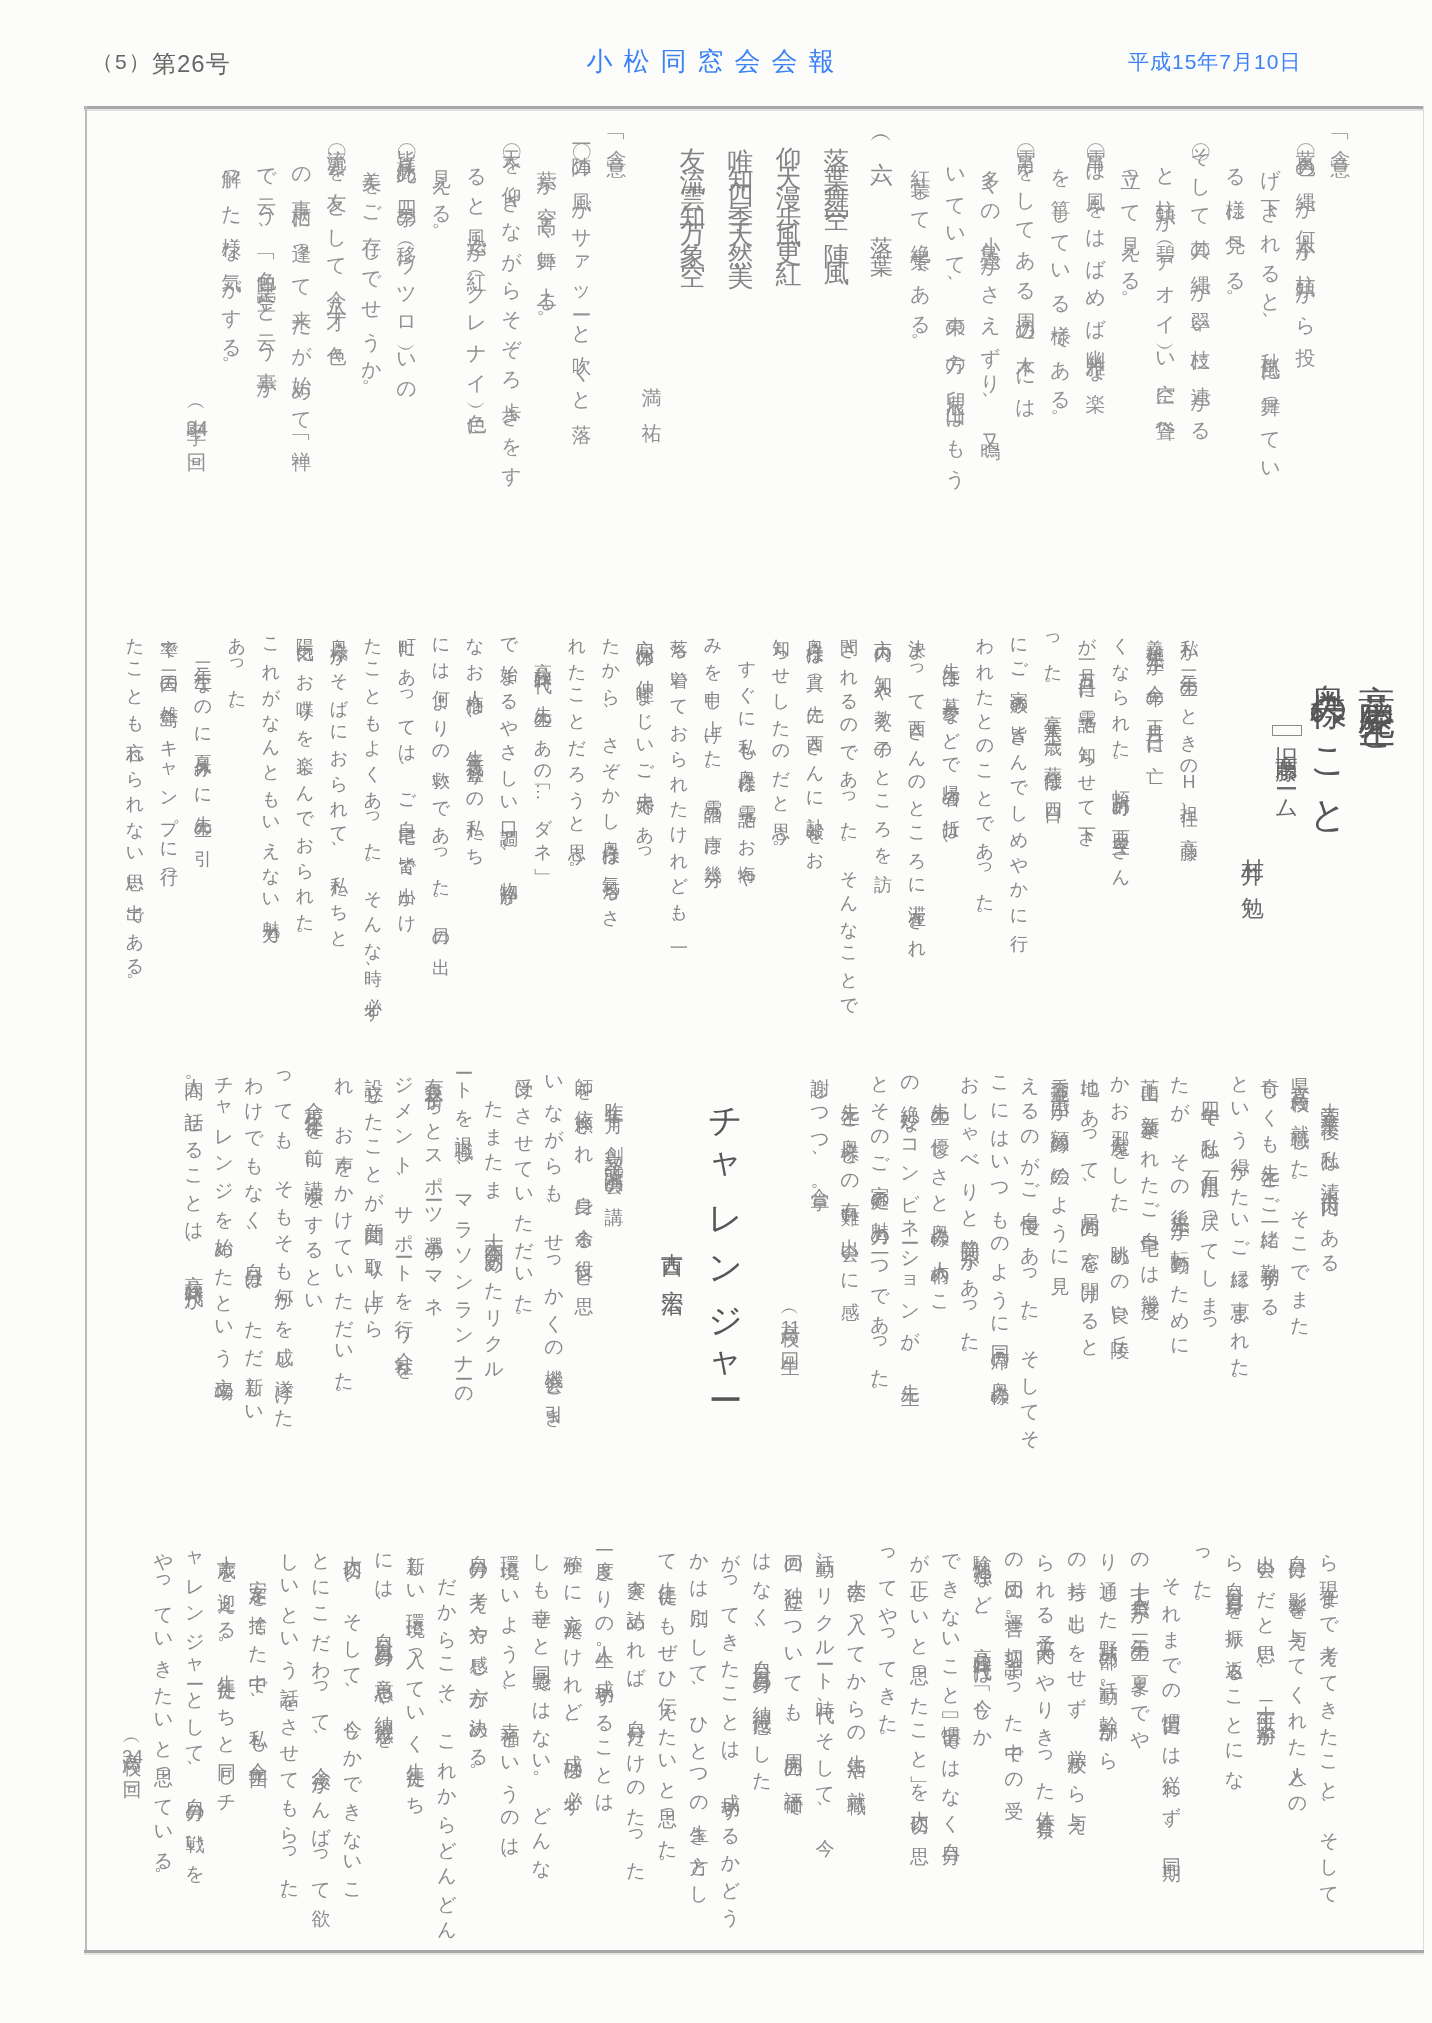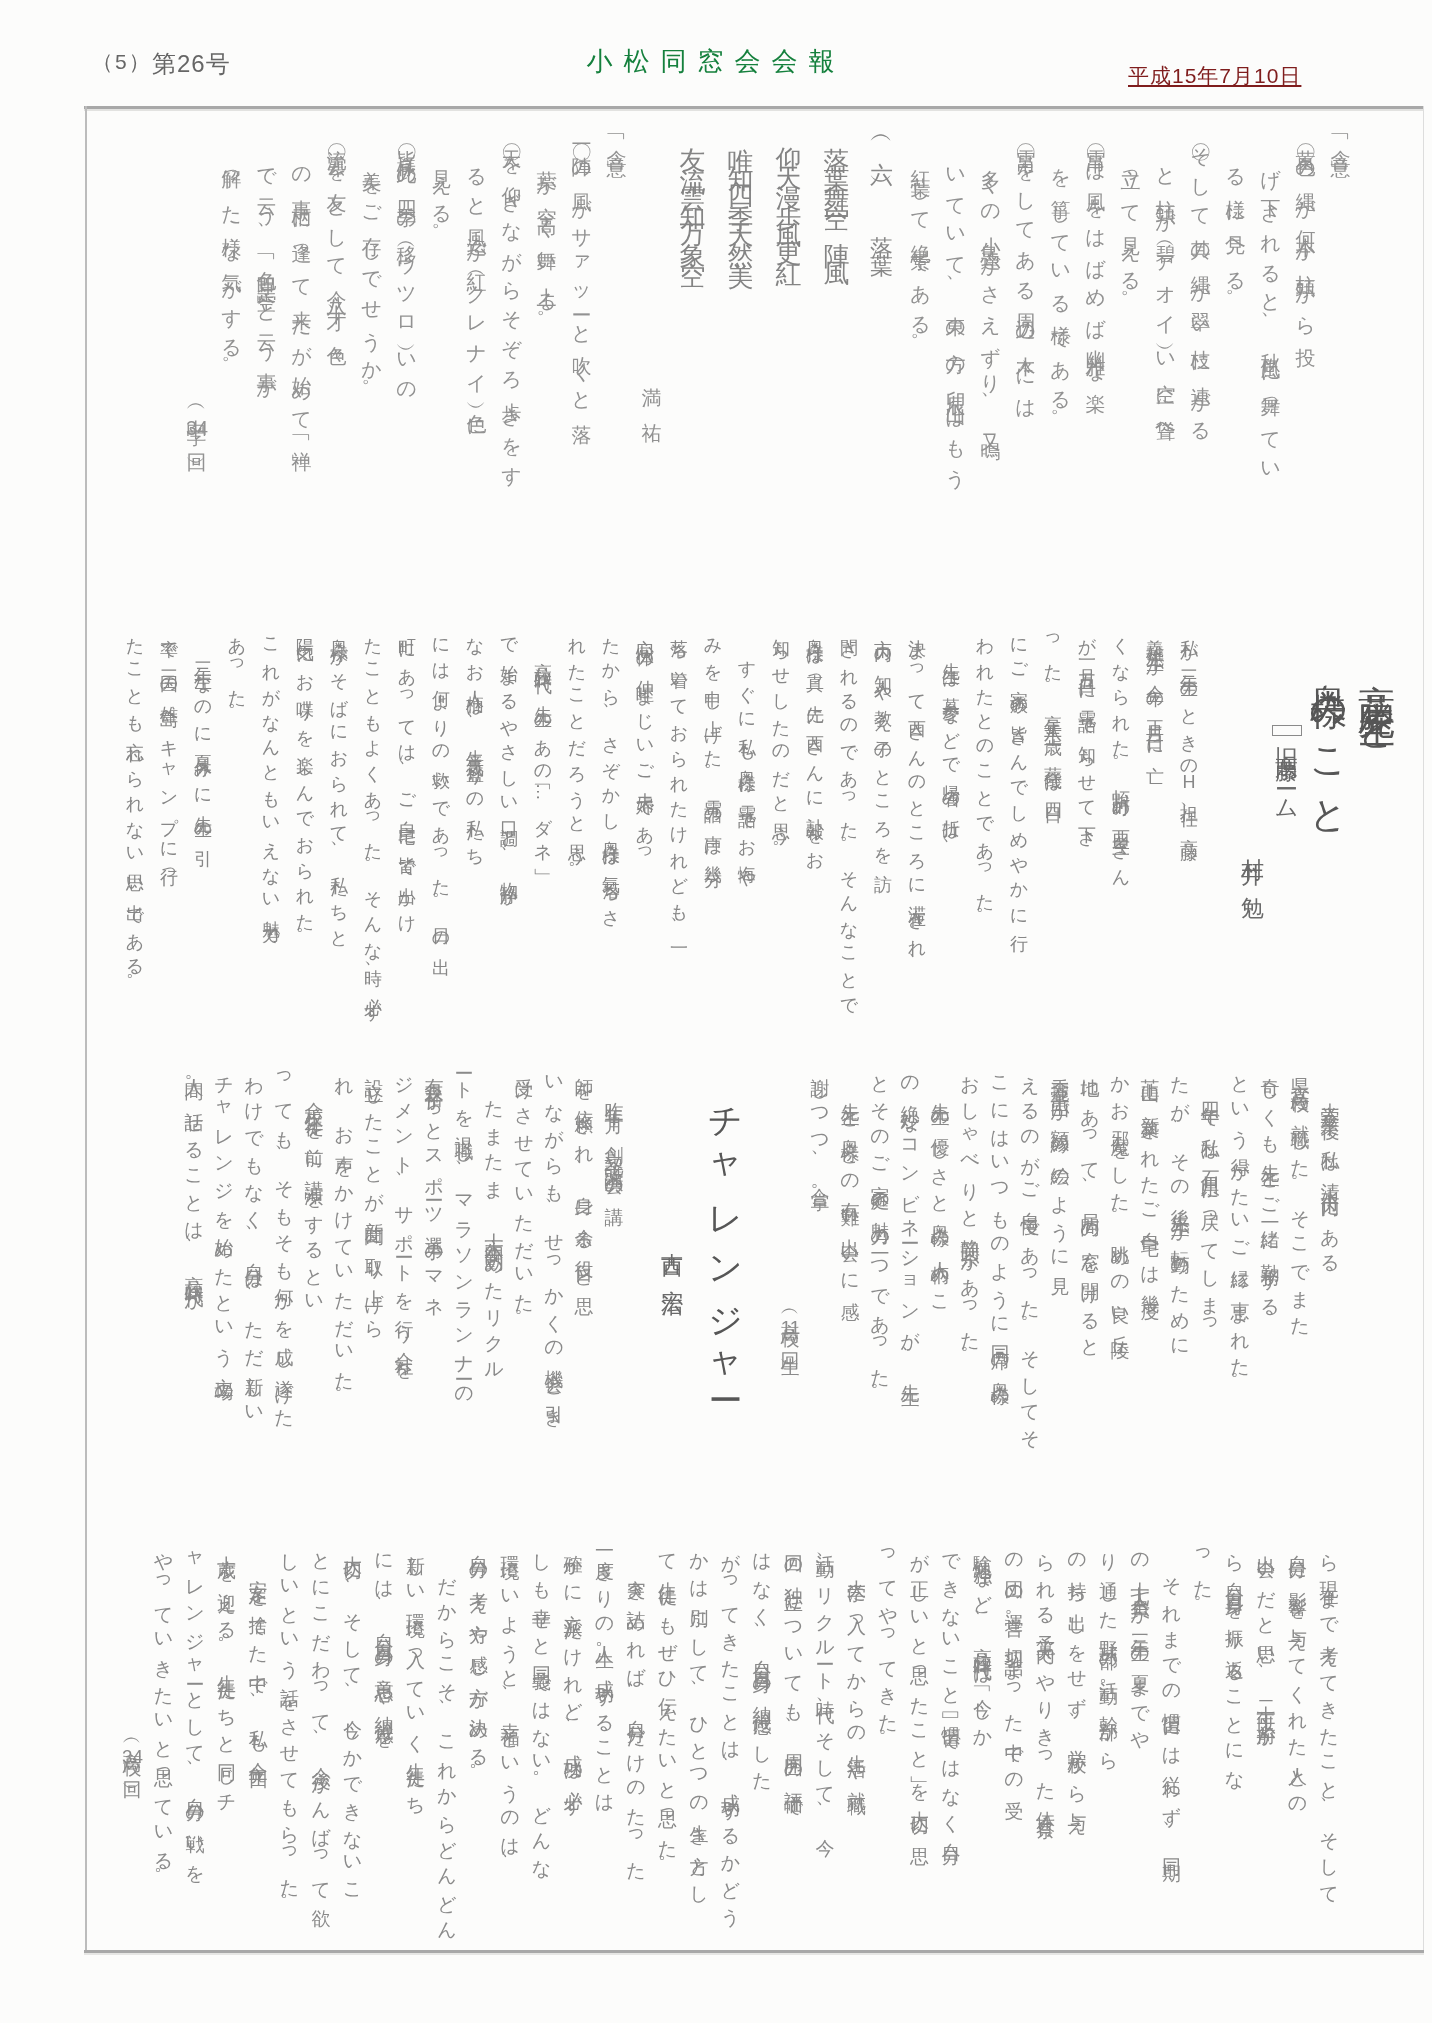--- a/index.html
+++ b/index.html
@@ -3,22 +3,22 @@
 <meta charset="utf-8">
 <style>
   html,body{margin:0;padding:0;}
   body{width:1432px;height:2023px;position:relative;background:#fcfcfb;
        font-family:"Liberation Sans",sans-serif;overflow:hidden;}
   
   .hdr{position:absolute;top:38px;left:0;width:1432px;height:60px;color:#555;}
   .hdr .pgno{position:absolute;left:92px;top:10px;font-size:21px;letter-spacing:2px;color:#666;}
   .hdr .issue{position:absolute;left:152px;top:10px;font-size:24px;letter-spacing:1px;color:#666;}
   .hdr .ttl{position:absolute;left:0;right:0;top:6px;text-align:center;font-size:26px;
-            letter-spacing:11px;color:#15803d;}
-  .hdr .date{position:absolute;left:1128px;top:24px;font-size:21px;letter-spacing:1px;color:#7f1d1d;text-decoration:underline;}
+            letter-spacing:11px;color:#3b82f6;}
+  .hdr .date{position:absolute;left:1128px;top:10px;font-size:21px;letter-spacing:1px;color:#3b82f6;}
   
   .rule{position:absolute;background:#a8a8a8;}
   .rule-top{left:84px;top:106px;width:1340px;height:3px;box-shadow:0 2px 0 #e2e2e0;}
   .rule-bottom{left:84px;top:1950px;width:1340px;height:3px;box-shadow:0 2px 0 #e6e6e4;}
   .rule-left{left:85px;top:106px;width:2px;height:1847px;background:#bcbcbc;}
   .rule-right{left:1423px;top:106px;width:1px;height:1847px;background:#dddddd;}
   
   .band{position:absolute;writing-mode:vertical-rl;text-orientation:mixed;}
   .vl{white-space:nowrap;}
   .tcy{text-combine-upright:all;}

